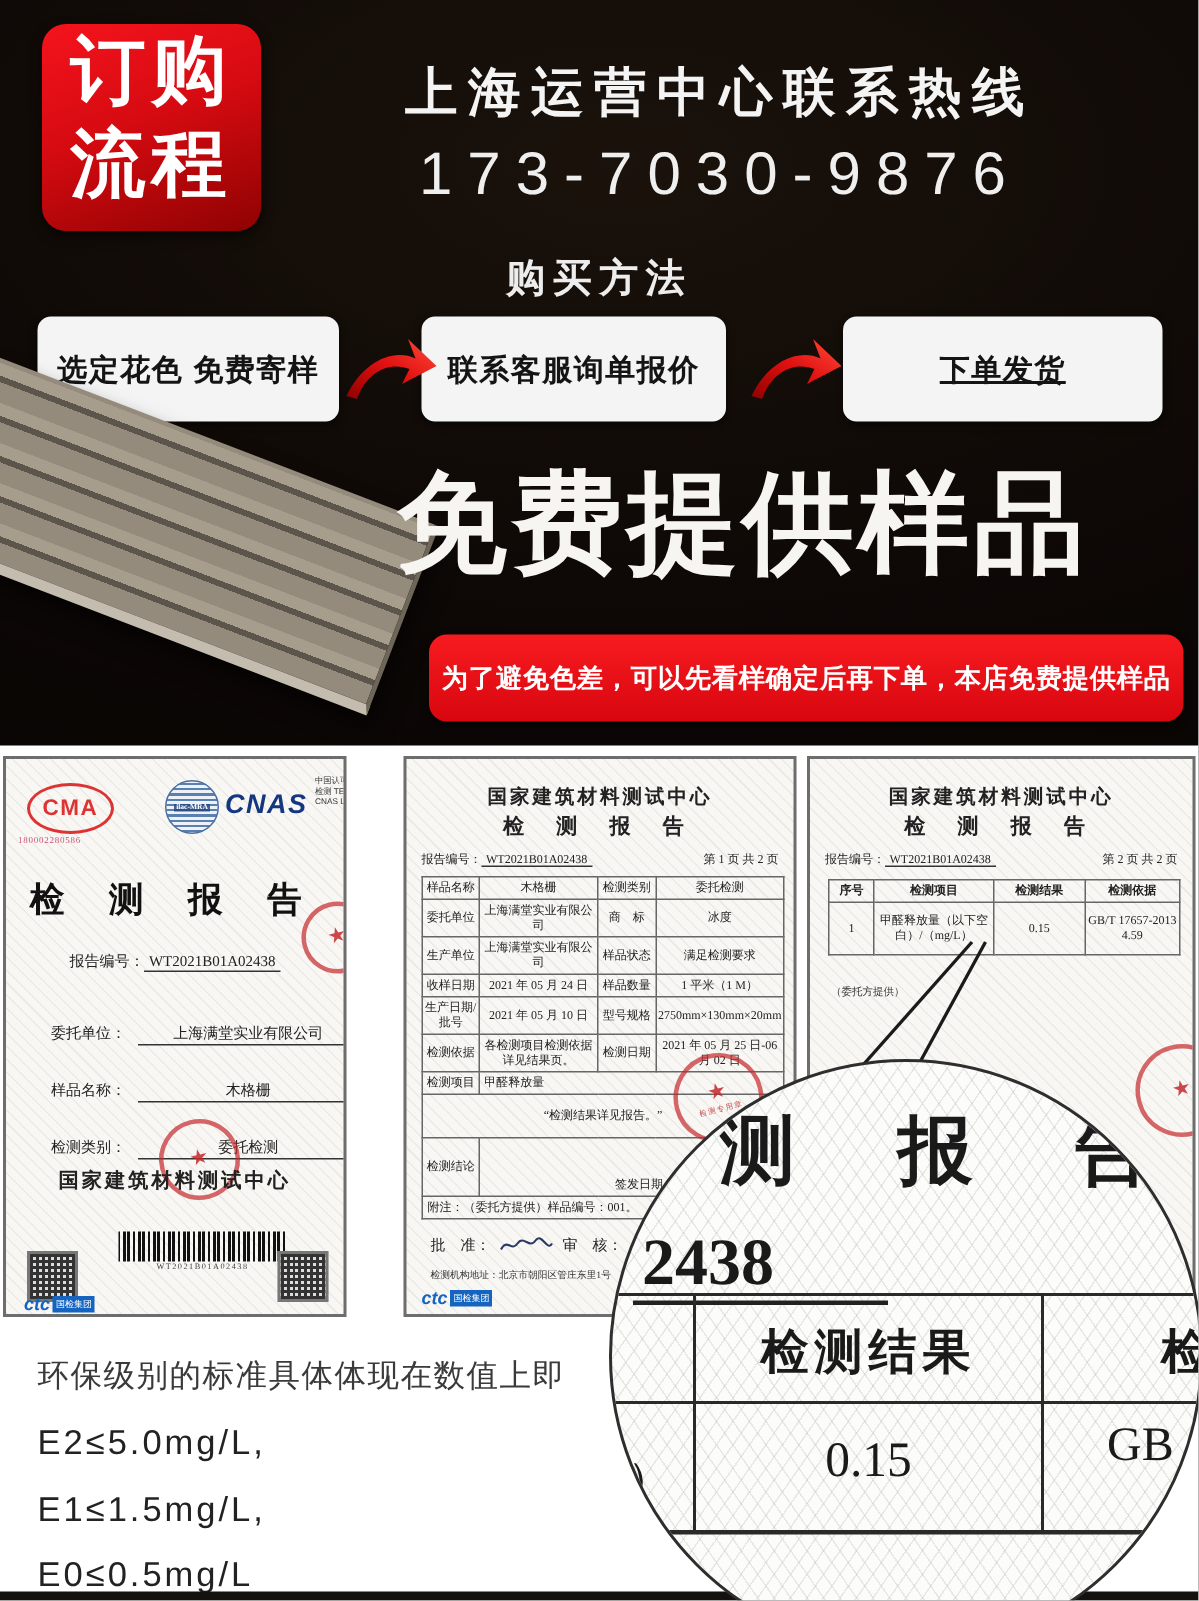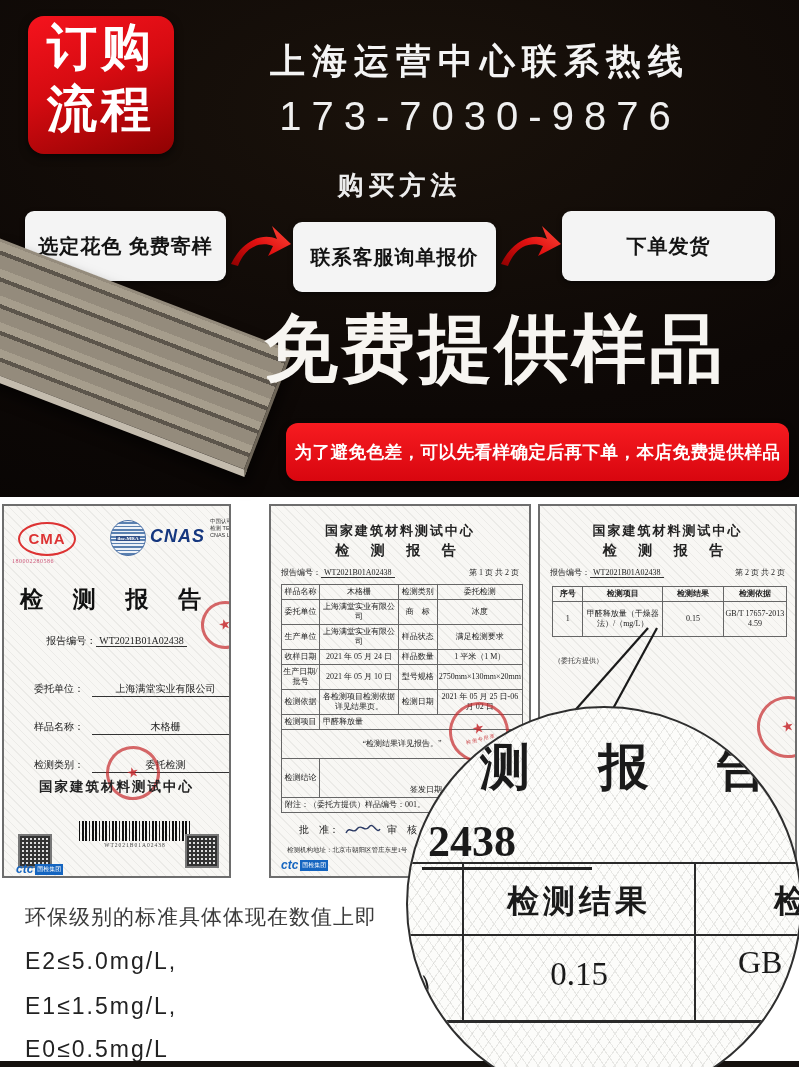--- a/index.html
+++ b/index.html
@@ -19,22 +19,22 @@
            font-size:35px;font-weight:600;letter-spacing:7px;}
   .phone{left:160px;top:94px;width:640px;text-align:center;color:#efefef;
          font-size:40px;font-weight:500;letter-spacing:10px;}
   .method{left:0;top:168px;width:799px;text-align:center;color:#ededed;
           font-size:26px;font-weight:600;letter-spacing:5px;}
   .step{top:211px;height:70px;background:#f4f4f4;border-radius:9px;
         display:flex;align-items:center;justify-content:center;
         font-size:20px;font-weight:700;color:#141414;letter-spacing:1px;
         box-shadow:0 2px 5px rgba(0,0,0,.5);}
   .step1{left:25px;width:201px;}
-  .step2{left:293px;width:203px;margin-top:11px;}
-  .step3{left:562px;width:213px;}
+  .step2{left:281px;width:203px;}
+  .step3{left:562px;width:213px;text-decoration:underline;}
   .swoosh{top:220px;width:66px;height:54px;}
   .sw1{left:227px;} .sw2{left:497px;}
   .panel{left:-36px;top:290px;width:312px;height:128px;transform:rotate(21deg);
          background:repeating-linear-gradient(0deg,#948b7c 0 13px,#5c554b 13px 17px,#a69d8c 17px 25px);
          border-bottom:7px solid #c4bcae;border-right:3px solid #6e6659;
          box-shadow:6px 8px 14px rgba(0,0,0,.55);}
   .freesample{left:215px;top:300px;width:560px;text-align:center;color:#f7f5f1;
               font-size:74px;font-weight:900;letter-spacing:3px;}
   .notice{left:286px;top:423px;width:503px;height:58px;border-radius:12px;
           background:linear-gradient(180deg,#f71b20 0%,#d8060f 100%);
@@ -86,21 +86,21 @@
   .stamp .star{font-size:14px;line-height:14px;}
   .stamp .stxt{font-size:5px;letter-spacing:1px;}
 
   .c-head1{left:0;top:16px;width:100%;text-align:center;font-size:13px;font-weight:700;letter-spacing:2px;}
   .c-head2{left:0;top:36px;width:100%;text-align:center;font-size:14px;font-weight:700;letter-spacing:9px;}
   .c-repline{left:10px;top:61px;right:10px;font-size:8px;display:flex;justify-content:space-between;}
   .ctable{border-collapse:collapse;width:242px;font-size:8px;line-height:1.25;
           font-family:"Liberation Serif",serif;}
   .ctable td,.ctable th{border:1px solid #666;padding:2px 1px;text-align:center;vertical-align:middle;font-weight:normal;}
   .ctable .left{text-align:left;padding-left:3px;}
-  .c2-approve{left:16px;top:317px;font-size:10px;display:flex;gap:6px;margin-left:12px;}
+  .c2-approve{left:16px;top:317px;font-size:10px;display:flex;gap:6px;}
   .c2-addr{left:16px;top:340px;font-size:6.5px;color:#333;}
   .c3-blank{left:14px;top:150px;font-size:7px;color:#333;}
 
   
   .maglines{left:0;top:0;width:799px;height:1067px;pointer-events:none;}
   .magcircle{left:406px;top:706px;width:392px;height:392px;border-radius:50%;
              border:2px solid #2e2e2e;overflow:hidden;z-index:5;background-color:#fcfcfa;
              background-image:repeating-linear-gradient(55deg,rgba(180,180,175,.28) 0 1px,transparent 1px 9px),
                               repeating-linear-gradient(-55deg,rgba(180,180,175,.28) 0 1px,transparent 1px 9px);
              font-family:"Liberation Serif",serif;color:#1a1a1a;}
@@ -290,21 +290,21 @@
     <table class="ctable abs" style="left:12px;top:80px;width:235px;">
       <tbody>
           <tr>
         <th style="width:13%;font-weight:bold;">序号</th>
         <th style="width:34%;font-weight:bold;">检测项目</th>
         <th style="width:26%;font-weight:bold;">检测结果</th>
         <th style="width:27%;font-weight:bold;">检测依据</th>
       </tr>
       <tr>
         <td style="height:30px;">1</td>
-        <td>甲醛释放量（干燥器法）/（mg/L）</td>
+        <td>甲醛释放量（以下空白）/（mg/L）</td>
         <td>0.15</td>
         <td>GB/T 17657-2013 4.59</td>
       </tr>
     </tbody>
       </table>
     <div class="abs c3-blank">（委托方提供）</div>
     <div class="abs stamp" style="right:-24px;top:190px;width:56px;height:56px;">
       <span class="star">★</span>
     </div>
   </div>

